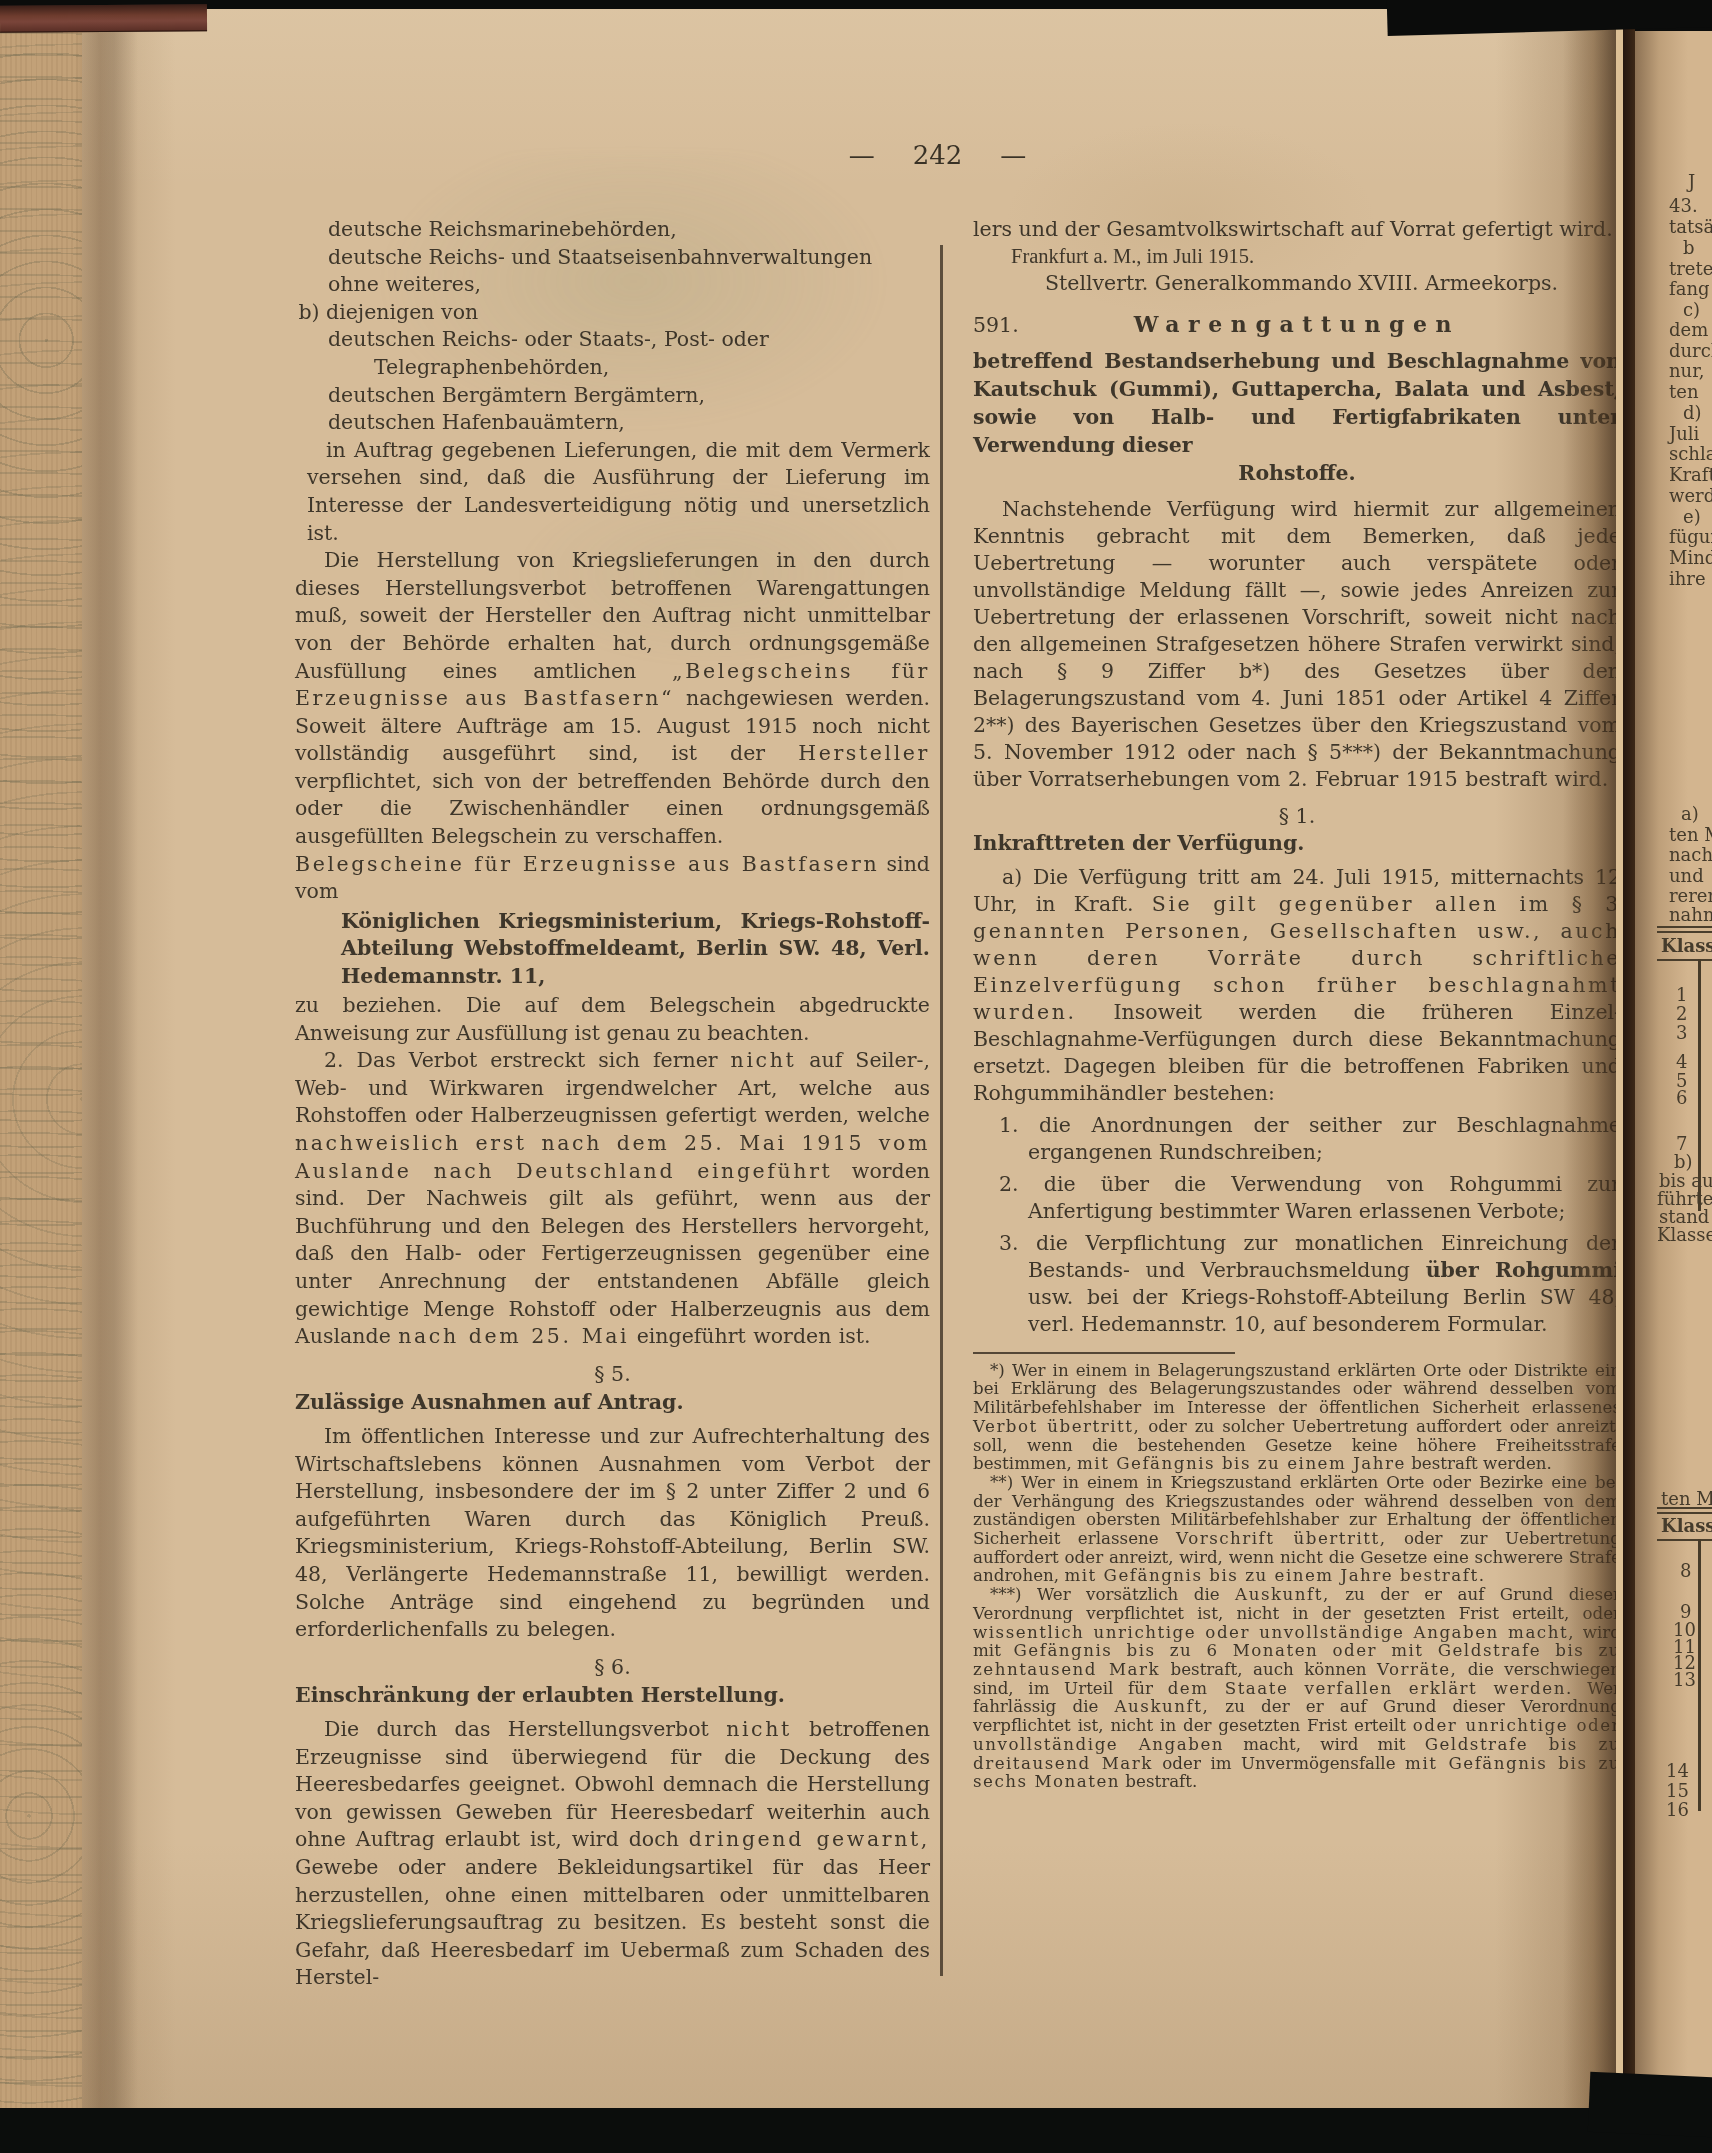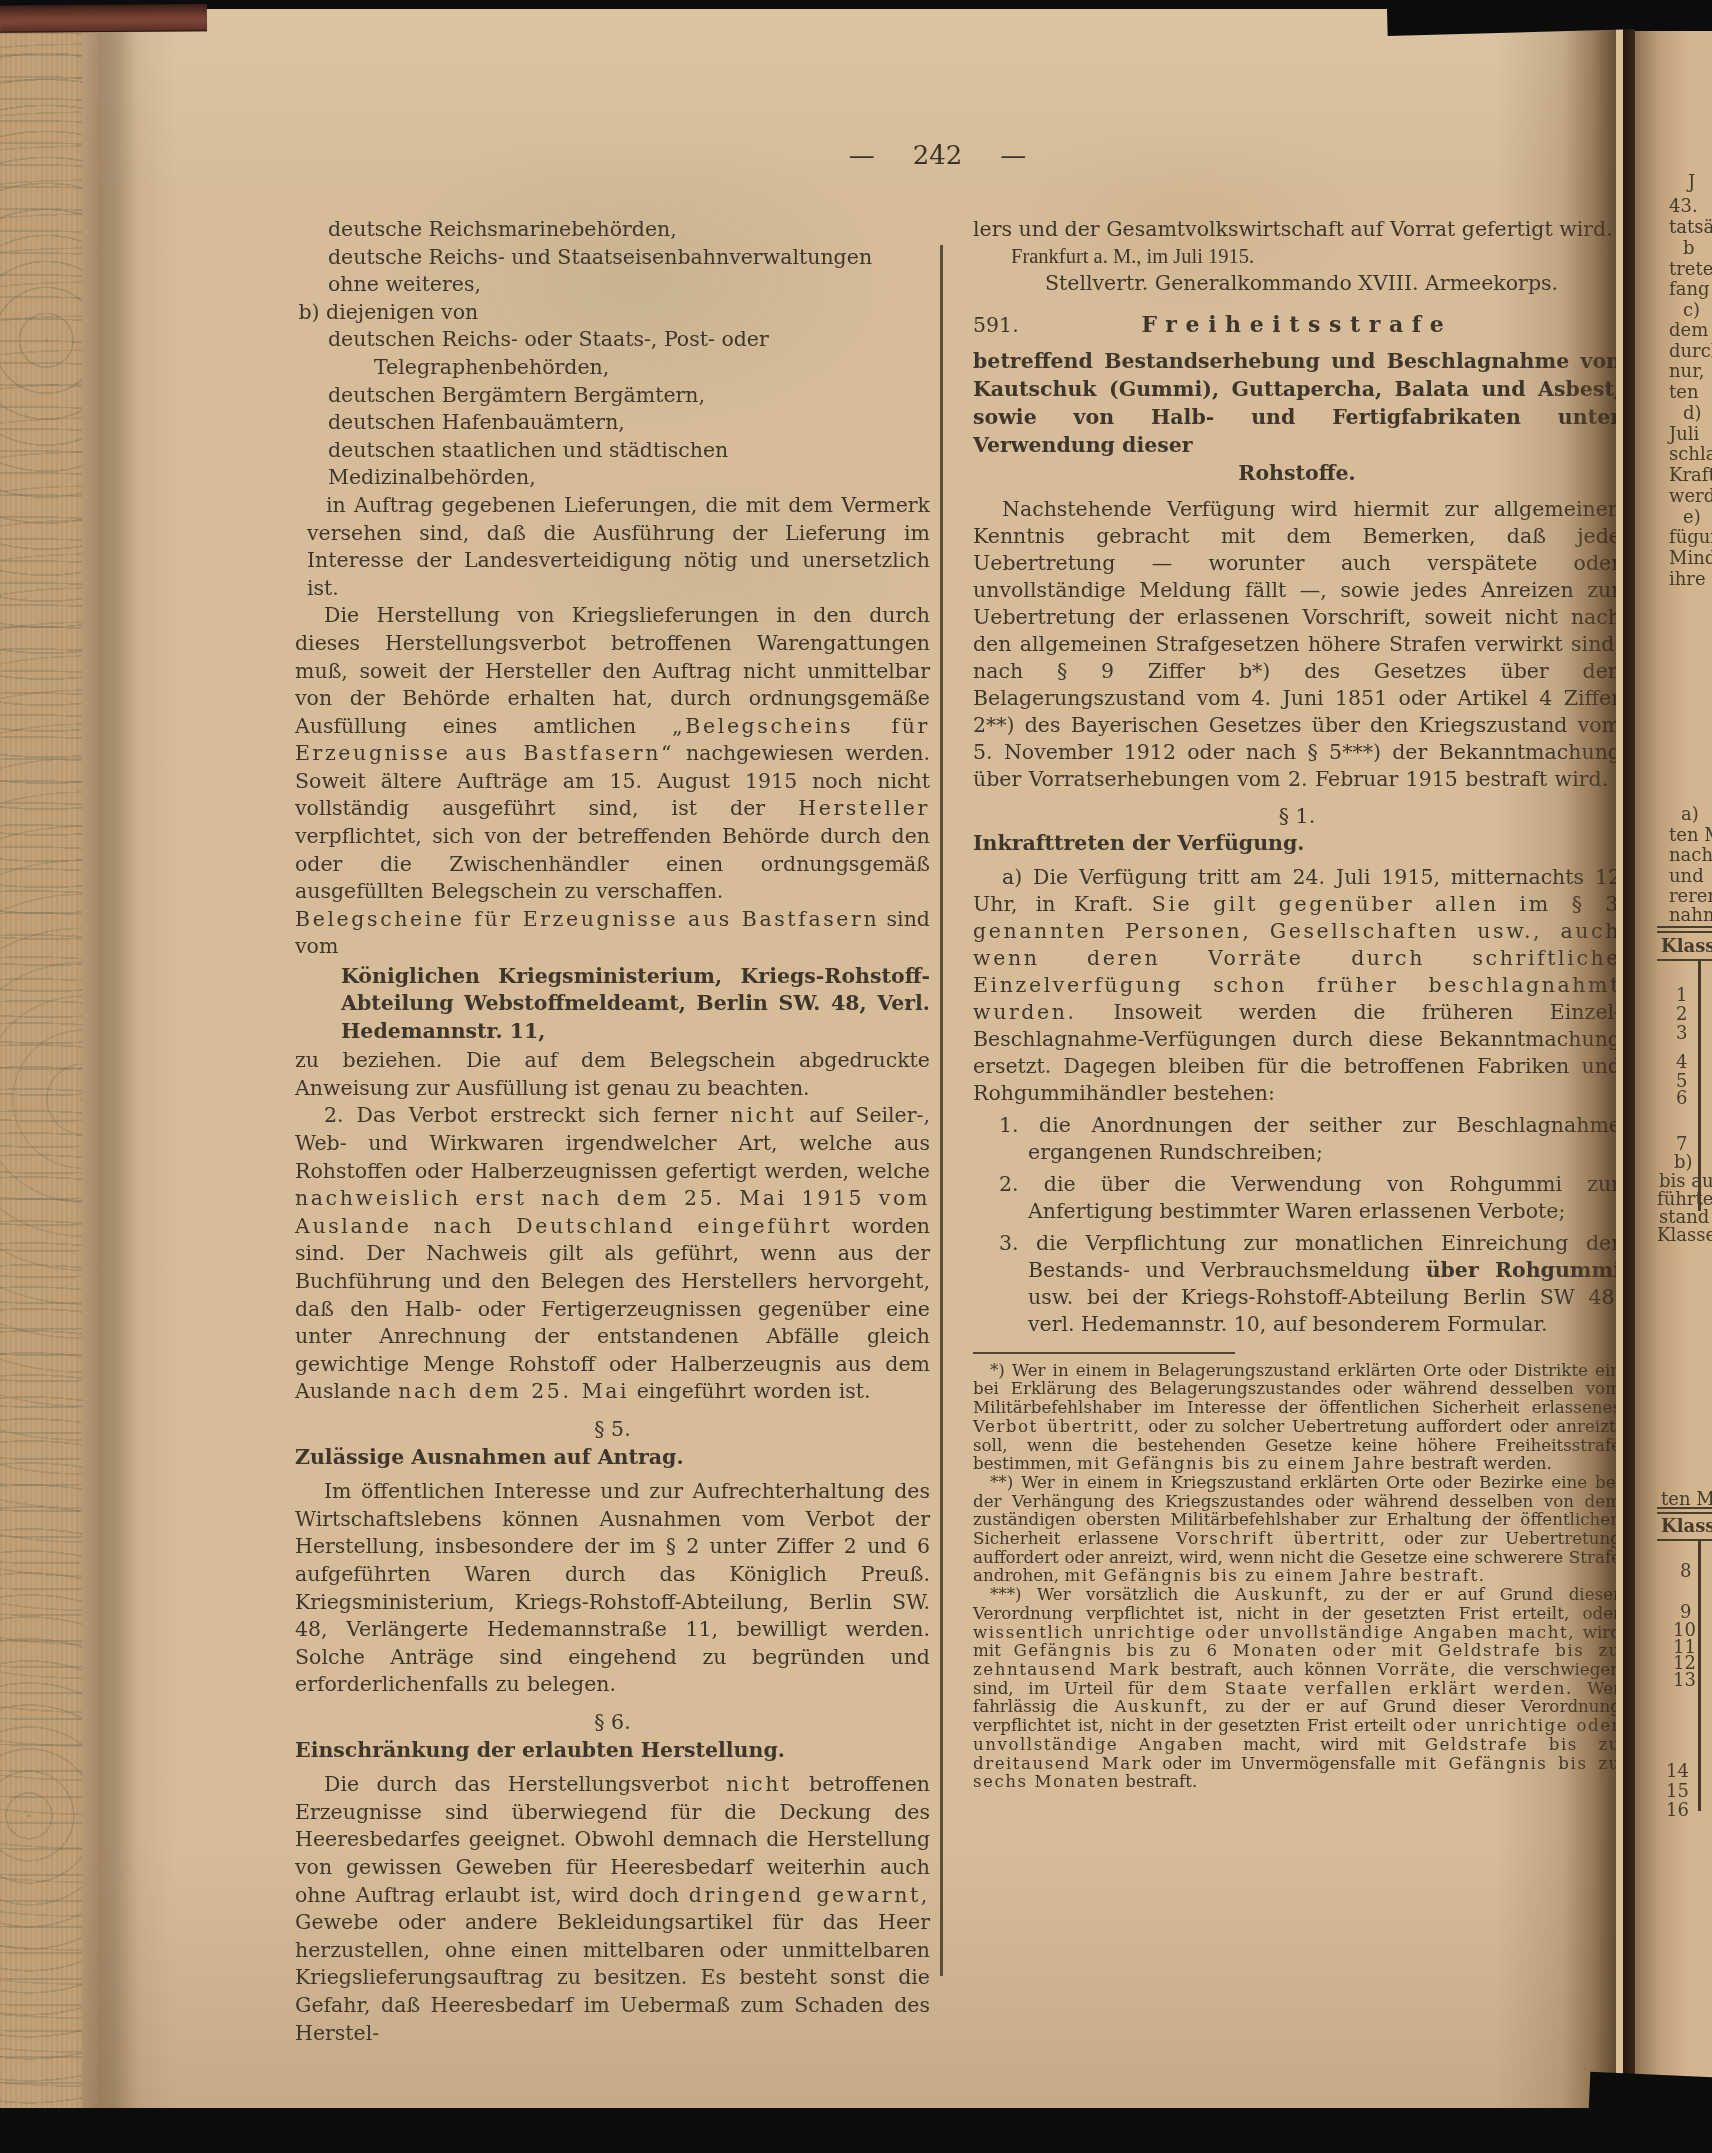--- a/index.html
+++ b/index.html
@@ -102,42 +102,41 @@
   <div class="divider"></div>
 
   <div class="col-left">
     <div class="li1"><span>deutsche Reichsmarinebehörden,</span></div>
     <div class="li1"><span>deutsche Reichs- und Staatseisenbahnverwaltungen</span></div>
     <div class="li1"><span>ohne weiteres,</span></div>
     <div class="li0"><span>b) diejenigen von</span></div>
     <div class="li2"><span>deutschen Reichs- oder Staats-, Post- oder Telegraphenbehörden,</span></div>
     <div class="li1"><span>deutschen Bergämtern Bergämtern,</span></div>
     <div class="li1"><span>deutschen Hafenbauämtern,</span></div>
-    <div class="li1"><span>deutschen staatlichen und städtischen Medizinalbehörden,</span></div>
     <div class="inblk"><span>in Auftrag gegebenen Lieferungen, die mit dem Vermerk versehen sind, daß die Ausführung der Lieferung im Interesse der Landesverteidigung nötig und unersetzlich ist.</span></div>
     <div class="para"><span>Die Herstellung von Kriegslieferungen in den durch dieses Herstellungsverbot betroffenen Warengattungen muß, soweit der Hersteller den Auftrag nicht unmittelbar von der Behörde erhalten hat, durch ordnungsgemäße Ausfüllung eines amtlichen </span><span class="sp">„Belegscheins für Erzeugnisse aus Bastfasern“</span><span> nachgewiesen werden. Soweit ältere Aufträge am 15. August 1915 noch nicht vollständig ausgeführt sind, ist der </span><span class="sp">Hersteller</span><span> verpflichtet, sich von der betreffenden Behörde durch den oder die Zwischenhändler einen ordnungsgemäß ausgefüllten Belegschein zu verschaffen.</span></div>
     <div class="noind"><span class="sp">Belegscheine für Erzeugnisse aus Bastfasern</span><span> sind vom</span></div>
     <div class="addr"><span>Königlichen Kriegsministerium, Kriegs-Rohstoff-Abteilung Webstoffmeldeamt, Berlin SW. 48, Verl. Hedemannstr. 11,</span></div>
     <div class="noind"><span>zu beziehen. Die auf dem Belegschein abgedruckte Anweisung zur Ausfüllung ist genau zu beachten.</span></div>
     <div class="para"><span>2. Das Verbot erstreckt sich ferner </span><span class="sp">nicht</span><span> auf Seiler-, Web- und Wirkwaren irgendwelcher Art, welche aus Rohstoffen oder Halberzeugnissen gefertigt werden, welche </span><span class="sp">nachweislich erst nach dem 25. Mai 1915 vom Auslande nach Deutschland eingeführt</span><span> worden sind. Der Nachweis gilt als geführt, wenn aus der Buchführung und den Belegen des Herstellers hervorgeht, daß den Halb- oder Fertigerzeugnissen gegenüber eine unter Anrechnung der entstandenen Abfälle gleich gewichtige Menge Rohstoff oder Halberzeugnis aus dem Auslande </span><span class="sp">nach dem 25. Mai</span><span> eingeführt worden ist.</span></div>
     <div class="secnum"><span>§ 5.</span></div>
     <div class="sechead"><span>Zulässige Ausnahmen auf Antrag.</span></div>
     <div class="para"><span>Im öffentlichen Interesse und zur Aufrechterhaltung des Wirtschaftslebens können Ausnahmen vom Verbot der Herstellung, insbesondere der im § 2 unter Ziffer 2 und 6 aufgeführten Waren durch das Königlich Preuß. Kriegsministerium, Kriegs-Rohstoff-Abteilung, Berlin SW. 48, Verlängerte Hedemannstraße 11, bewilligt werden. Solche Anträge sind eingehend zu begründen und erforderlichenfalls zu belegen.</span></div>
     <div class="secnum"><span>§ 6.</span></div>
     <div class="sechead"><span>Einschränkung der erlaubten Herstellung.</span></div>
     <div class="para"><span>Die durch das Herstellungsverbot </span><span class="sp">nicht</span><span> betroffenen Erzeugnisse sind überwiegend für die Deckung des Heeresbedarfes geeignet. Obwohl demnach die Herstellung von gewissen Geweben für Heeresbedarf weiterhin auch ohne Auftrag erlaubt ist, wird doch </span><span class="sp">dringend gewarnt,</span><span> Gewebe oder andere Bekleidungsartikel für das Heer herzustellen, ohne einen mittelbaren oder unmittelbaren Kriegslieferungsauftrag zu besitzen. Es besteht sonst die Gefahr, daß Heeresbedarf im Uebermaß zum Schaden des Herstel-</span></div>
   </div>
 
   <div class="col-right">
     <div class="noind"><span>lers und der Gesamtvolkswirtschaft auf Vorrat gefertigt wird.</span></div>
     <div class="sig1"><span>Frankfurt a. M., im Juli 1915.</span></div>
     <div class="sig2"><span>Stellvertr. Generalkommando XVIII. Armeekorps.</span></div>
     <div class="bekrow">
       <span class="beknum">591.</span>
-      <span class="bektitle">Freiheitsstrafe</span>
+      <span class="bektitle">Warengattungen</span>
     </div>
     <div class="betreff"><span>betreffend Bestandserhebung und Beschlagnahme von Kautschuk (Gummi), Guttapercha, Balata und Asbest, sowie von Halb- und Fertigfabrikaten unter Verwendung dieser</span></div>
     <div class="betreff-last"><span>Rohstoffe.</span></div>
     <div class="para"><span>Nachstehende Verfügung wird hiermit zur allgemeinen Kenntnis gebracht mit dem Bemerken, daß jede Uebertretung — worunter auch verspätete oder unvollständige Meldung fällt —, sowie jedes Anreizen zur Uebertretung der erlassenen Vorschrift, soweit nicht nach den allgemeinen Strafgesetzen höhere Strafen verwirkt sind, nach § 9 Ziffer b*) des Gesetzes über den Belagerungszustand vom 4. Juni 1851 oder Artikel 4 Ziffer 2**) des Bayerischen Gesetzes über den Kriegszustand vom 5. November 1912 oder nach § 5***) der Bekanntmachung über Vorratserhebungen vom 2. Februar 1915 bestraft wird.</span></div>
     <div class="secnum"><span>§ 1.</span></div>
     <div class="sechead"><span>Inkrafttreten der Verfügung.</span></div>
     <div class="para"><span>a) Die Verfügung tritt am 24. Juli 1915, mitternachts 12 Uhr, in Kraft. </span><span class="sp">Sie gilt gegenüber allen im § 3 genannten Personen, Gesellschaften usw., auch wenn deren Vorräte durch schriftliche Einzelverfügung schon früher beschlagnahmt wurden.</span><span> Insoweit werden die früheren Einzel-Beschlagnahme-Verfügungen durch diese Bekanntmachung ersetzt. Dagegen bleiben für die betroffenen Fabriken und Rohgummihändler bestehen:</span></div>
     <div class="numli"><span>1. die Anordnungen der seither zur Beschlagnahme ergangenen Rundschreiben;</span></div>
     <div class="numli"><span>2. die über die Verwendung von Rohgummi zur Anfertigung bestimmter Waren erlassenen Verbote;</span></div>
     <div class="numli"><span>3. die Verpflichtung zur monatlichen Einreichung der Bestands- und Verbrauchsmeldung </span><span class="b">über Rohgummi</span><span> usw. bei der Kriegs-Rohstoff-Abteilung Berlin SW 48, verl. Hedemannstr. 10, auf besonderem Formular.</span></div>

